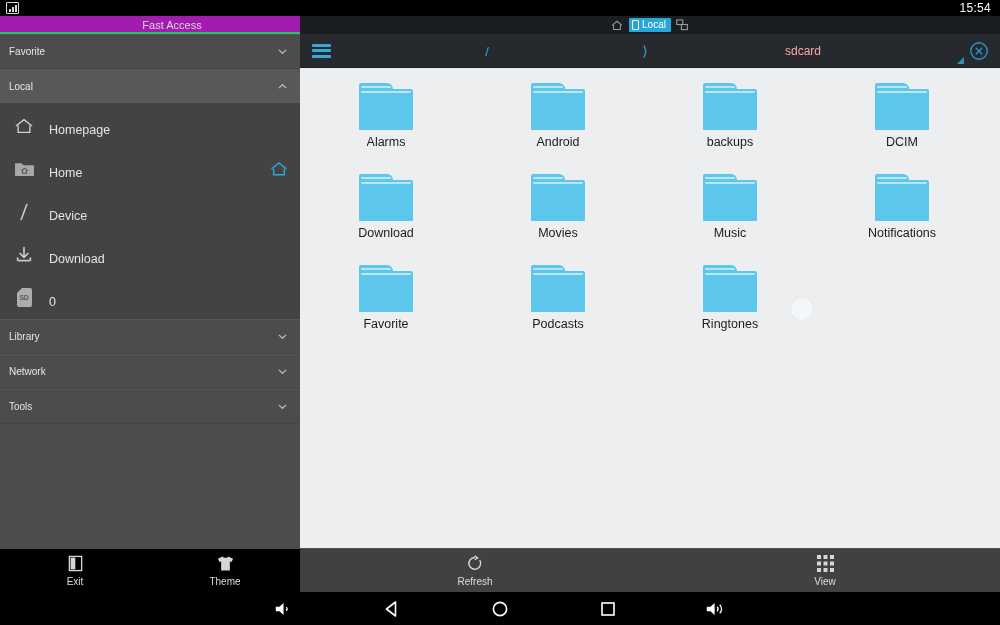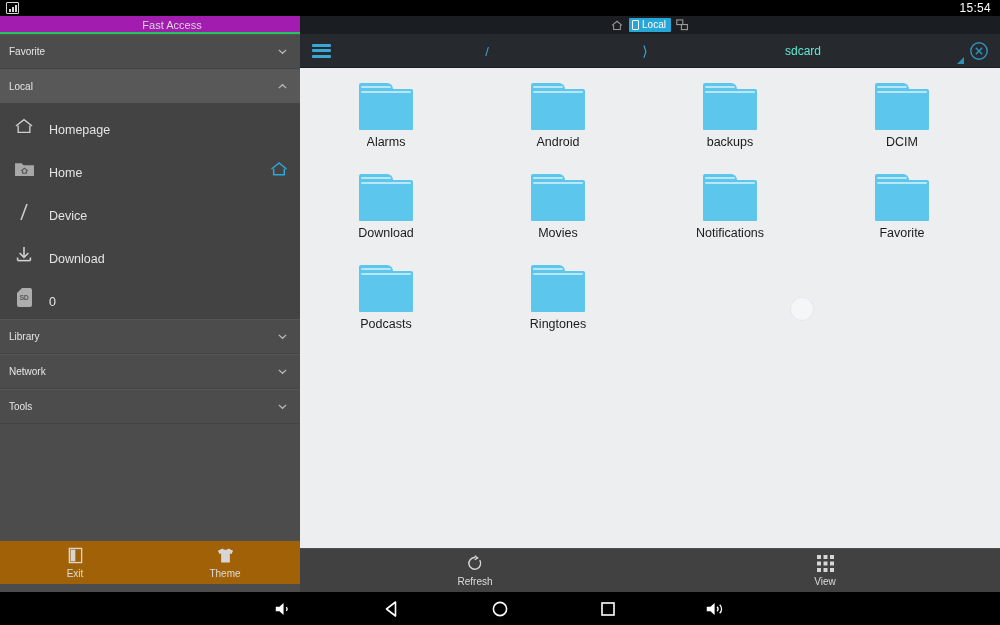--- a/index.html
+++ b/index.html
@@ -83,22 +83,22 @@
     display:flex; align-items:center; justify-content:center;
     letter-spacing:-.3px;
   }
   .sd-chip::before{
     content:""; position:absolute; left:0; top:0;
     border-top:5px solid #434343; border-right:5px solid transparent;
   }
 
   
   .left-toolbar{
-    position:absolute; left:0; bottom:8px; width:300px; height:44px;
-    background:#a16207; border-top:1px solid #4f4f4f;
+    position:absolute; left:0; bottom:0; width:300px; height:44px;
+    background:#000000; border-top:1px solid #4f4f4f;
     display:flex;
   }
   .tb-btn{
     flex:1; display:flex; flex-direction:column; align-items:center;
     justify-content:center; gap:3px; color:#dcdcdc; font-size:10px;
     cursor:pointer;
   }
   .tb-btn .tbi{ height:19px; display:flex; align-items:center; justify-content:center; }
 
   
@@ -130,21 +130,21 @@
     position:absolute; left:12px; top:50%; margin-top:-7px;
     width:19px; height:14px; display:flex; flex-direction:column;
     justify-content:space-between; cursor:pointer;
   }
   .hamburger i{ display:block; height:3px; background:#3aa7d4; border-radius:1px; }
   .crumbs{
     position:absolute; left:44px; right:54px; top:0; height:34px;
     display:flex; align-items:center;
   }
   .crumb{
-    flex:1; text-align:center; color:#5eead4; font-size:12px;
+    flex:1; text-align:center; color:#fca5a5; font-size:12px;
     white-space:nowrap; overflow:hidden;
   }
   .crumb.sep{ color:#3aa7d4; font-size:14px; flex:0 0 30px; }
   .crumb.root{ color:#3aa7d4; font-size:13px; }
   .path-close{
     position:absolute; right:11px; top:50%; margin-top:-10px;
     width:20px; height:20px; cursor:pointer;
   }
   .path-tri{
     position:absolute; right:36px; bottom:3px;
@@ -431,20 +431,27 @@
                 <span class="body"></span>
               </span>
             <span class="fname">Download</span>
           </div>
           <div class="cell">
             <span class="folder">
                 <span class="tabtop"></span>
                 <span class="body"></span>
               </span>
             <span class="fname">Movies</span>
+          </div>
+          <div class="cell">
+            <span class="folder">
+                <span class="tabtop"></span>
+                <span class="body"></span>
+              </span>
+            <span class="fname">Music</span>
           </div>
           <div class="cell">
             <span class="folder">
                 <span class="tabtop"></span>
                 <span class="body"></span>
               </span>
             <span class="fname">Notifications</span>
           </div>
           <div class="cell">
             <span class="folder">

